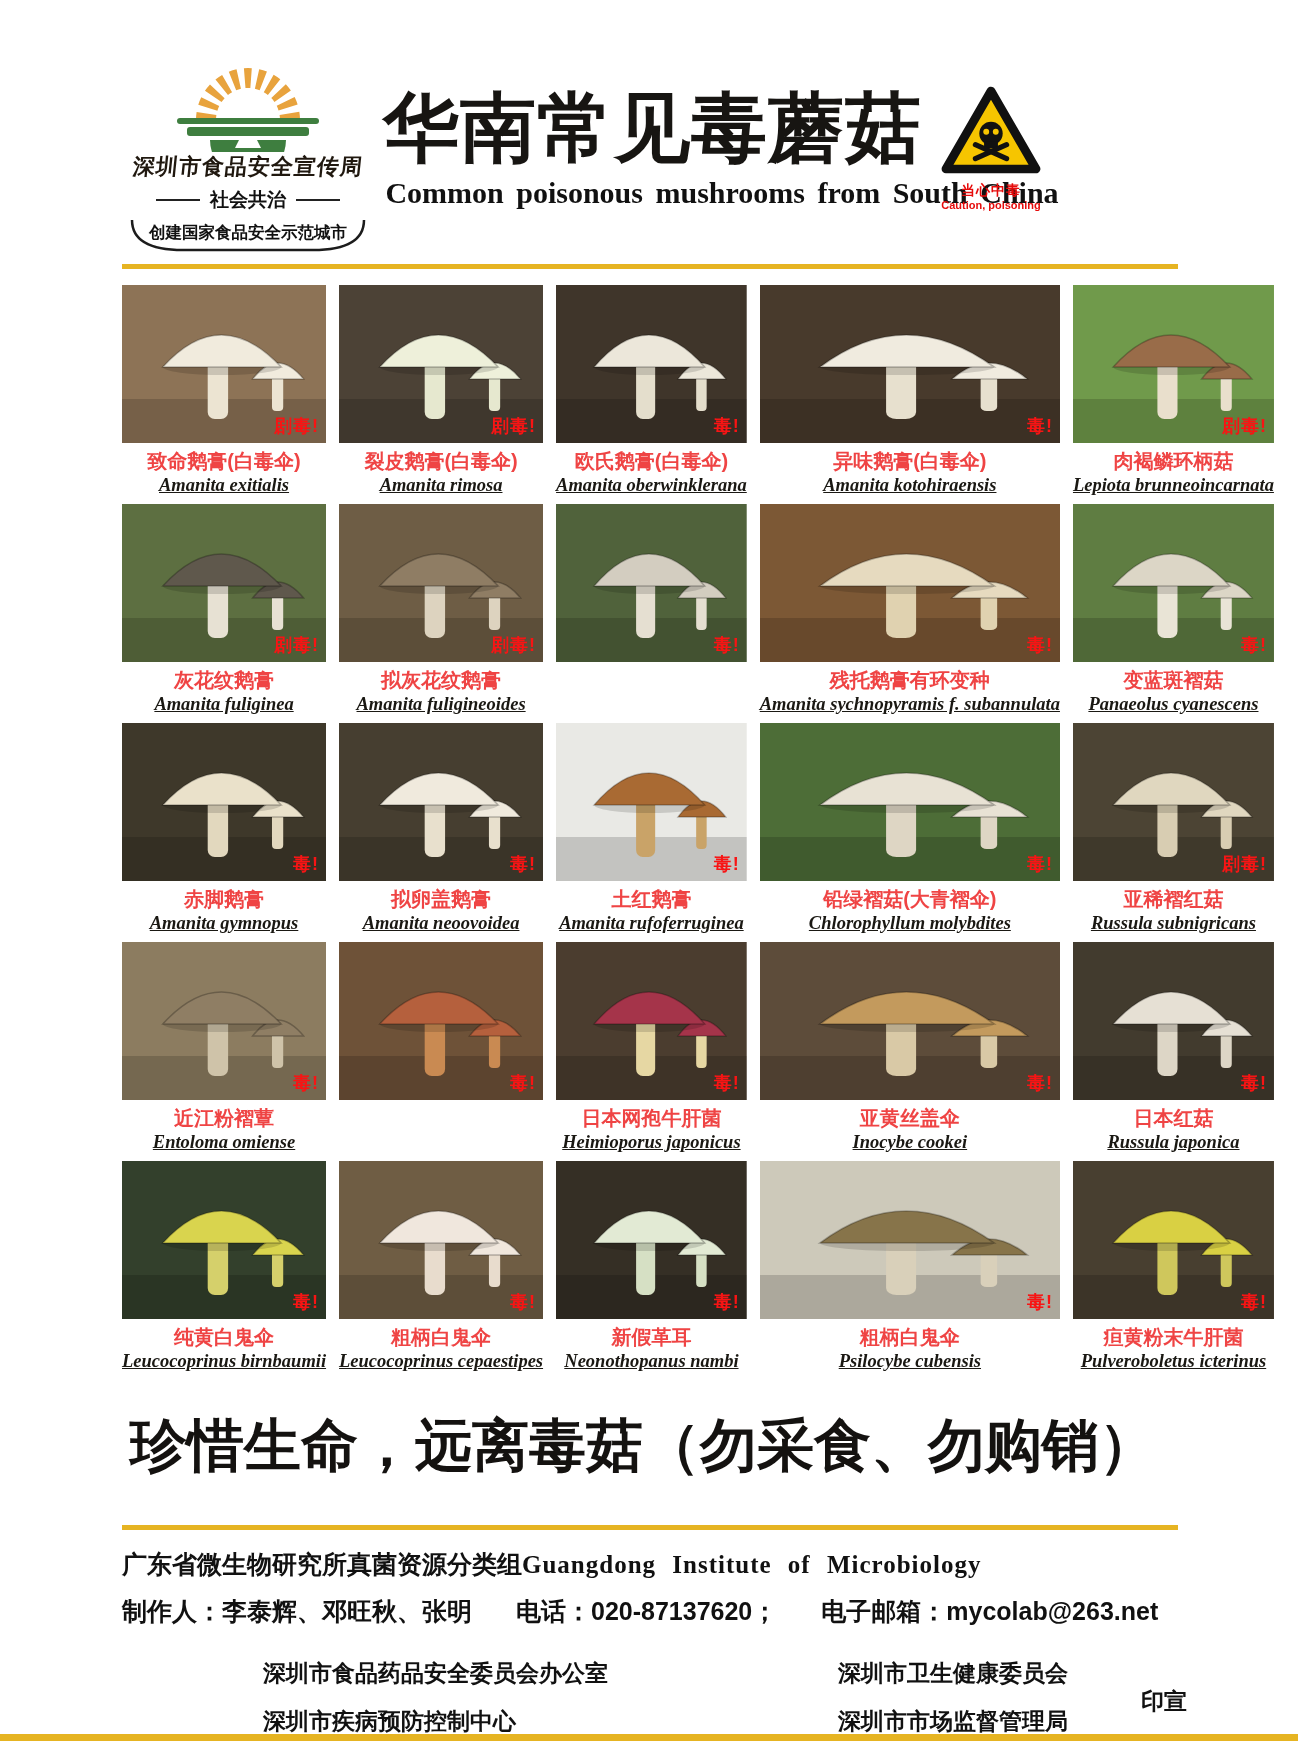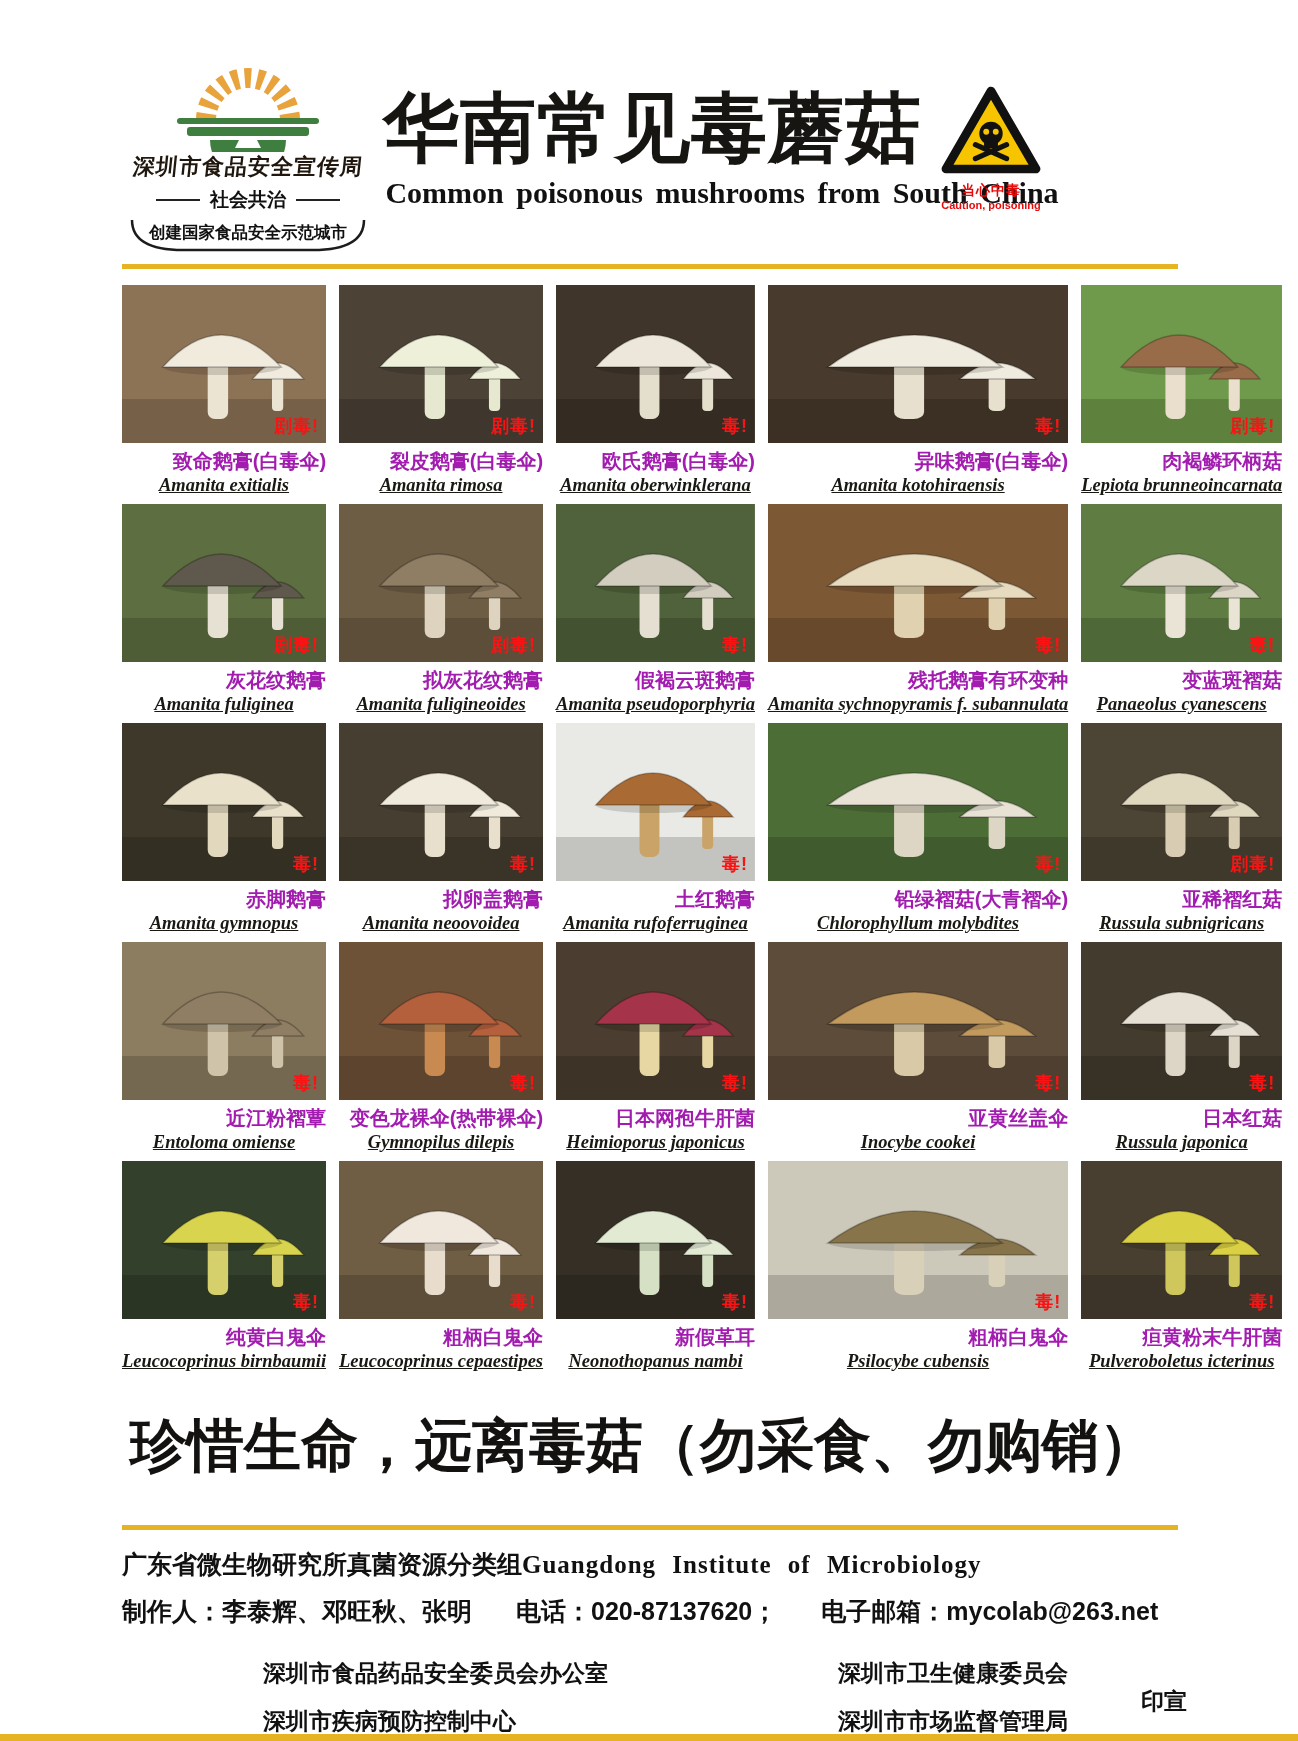--- a/index.html
+++ b/index.html
@@ -33,22 +33,22 @@
   .rule-top{margin-top:-4px;}
 
   
   .grid{margin:16px 120px 0 122px;display:grid;grid-template-columns:repeat(5,1fr);
         column-gap:13px;row-gap:8px;}
   .cell{margin:0;}
   .photo{position:relative;height:158px;overflow:hidden;}
   .photo svg{display:block;width:100%;height:100%;}
   .badge{position:absolute;right:7px;bottom:5px;color:#f81414;font-size:18px;font-weight:900;
          letter-spacing:1px;white-space:nowrap;}
-  .cap-cn{margin-top:5px;text-align:right;font-size:20px;font-weight:900;white-space:nowrap;
-          color:#a21caf;}
+  .cap-cn{margin-top:5px;text-align:center;font-size:20px;font-weight:900;white-space:nowrap;
+          color:#ef4444;}
   .cap-la{text-align:center;font-size:18.5px;font-weight:700;font-style:italic;
           font-family:"Liberation Serif","DejaVu Serif",serif;white-space:nowrap;color:#1a1813;text-decoration:underline;}
 
   
   .slogan{margin:36px 0 0 130px;font-size:57px;font-weight:900;letter-spacing:0;
           white-space:nowrap;color:#141210;}
   .rule-mid{margin-top:40px;}
   .f1{margin:18px 122px 0;font-size:25px;font-weight:800;white-space:nowrap;}
   .f1 .en{font-family:"Liberation Serif","DejaVu Serif",serif;word-spacing:9px;letter-spacing:1px;}
   .f2{margin:14px 122px 0;font-size:25px;font-weight:800;display:flex;gap:44px;white-space:nowrap;}
@@ -247,24 +247,20 @@
           <rect x="0" y="0" width="200" height="158" fill="#50623b"></rect>
           <rect x="0" y="114" width="200" height="44" fill="#000" opacity="0.16"></rect>
           <rect x="147" y="88" width="11" height="38" rx="4" fill="#e5dfd1"></rect>
           <path d="M128 94 Q152 62 178 94 Z" stroke="rgba(0,0,0,0.25)" stroke-width="1.5" fill="#d3cdc0"></path>
           <rect x="84" y="72" width="20" height="62" rx="7" fill="#e5dfd1"></rect>
           <ellipse cx="98" cy="82" rx="58" ry="8" fill="#000" opacity="0.14"></ellipse>
           <path d="M40 82 Q97 18 156 82 Z" stroke="rgba(0,0,0,0.25)" stroke-width="1.5" fill="#d3cdc0"></path>
         </svg>
         <span class="badge">毒!</span>
       </div>
-      <figcaption>
-        <div class="cap-cn">假褐云斑鹅膏</div>
-        <div class="cap-la">Amanita pseudoporphyria</div>
-      </figcaption>
     </figure>
 
     <figure class="cell">
       <div class="photo">
         <svg viewBox="0 0 200 158" preserveAspectRatio="none">
           <rect x="0" y="0" width="200" height="158" fill="#7c5835"></rect>
           <rect x="0" y="114" width="200" height="44" fill="#000" opacity="0.16"></rect>
           <rect x="147" y="88" width="11" height="38" rx="4" fill="#e0d2b0"></rect>
           <path d="M128 94 Q152 62 178 94 Z" stroke="rgba(0,0,0,0.25)" stroke-width="1.5" fill="#e6dabf"></path>
           <rect x="84" y="72" width="20" height="62" rx="7" fill="#e0d2b0"></rect>
@@ -418,24 +414,20 @@
           <rect x="0" y="0" width="200" height="158" fill="#6e5238"></rect>
           <rect x="0" y="114" width="200" height="44" fill="#000" opacity="0.16"></rect>
           <rect x="147" y="88" width="11" height="38" rx="4" fill="#c98a52"></rect>
           <path d="M128 94 Q152 62 178 94 Z" stroke="rgba(0,0,0,0.25)" stroke-width="1.5" fill="#b5603d"></path>
           <rect x="84" y="72" width="20" height="62" rx="7" fill="#c98a52"></rect>
           <ellipse cx="98" cy="82" rx="58" ry="8" fill="#000" opacity="0.14"></ellipse>
           <path d="M40 82 Q97 18 156 82 Z" stroke="rgba(0,0,0,0.25)" stroke-width="1.5" fill="#b5603d"></path>
         </svg>
         <span class="badge">毒!</span>
       </div>
-      <figcaption>
-        <div class="cap-cn">变色龙裸伞(热带裸伞)</div>
-        <div class="cap-la">Gymnopilus dilepis</div>
-      </figcaption>
     </figure>
 
     <figure class="cell">
       <div class="photo">
         <svg viewBox="0 0 200 158" preserveAspectRatio="none">
           <rect x="0" y="0" width="200" height="158" fill="#4b3d2f"></rect>
           <rect x="0" y="114" width="200" height="44" fill="#000" opacity="0.16"></rect>
           <rect x="147" y="88" width="11" height="38" rx="4" fill="#e6d7a3"></rect>
           <path d="M128 94 Q152 62 178 94 Z" stroke="rgba(0,0,0,0.25)" stroke-width="1.5" fill="#a5344a"></path>
           <rect x="84" y="72" width="20" height="62" rx="7" fill="#e6d7a3"></rect>

